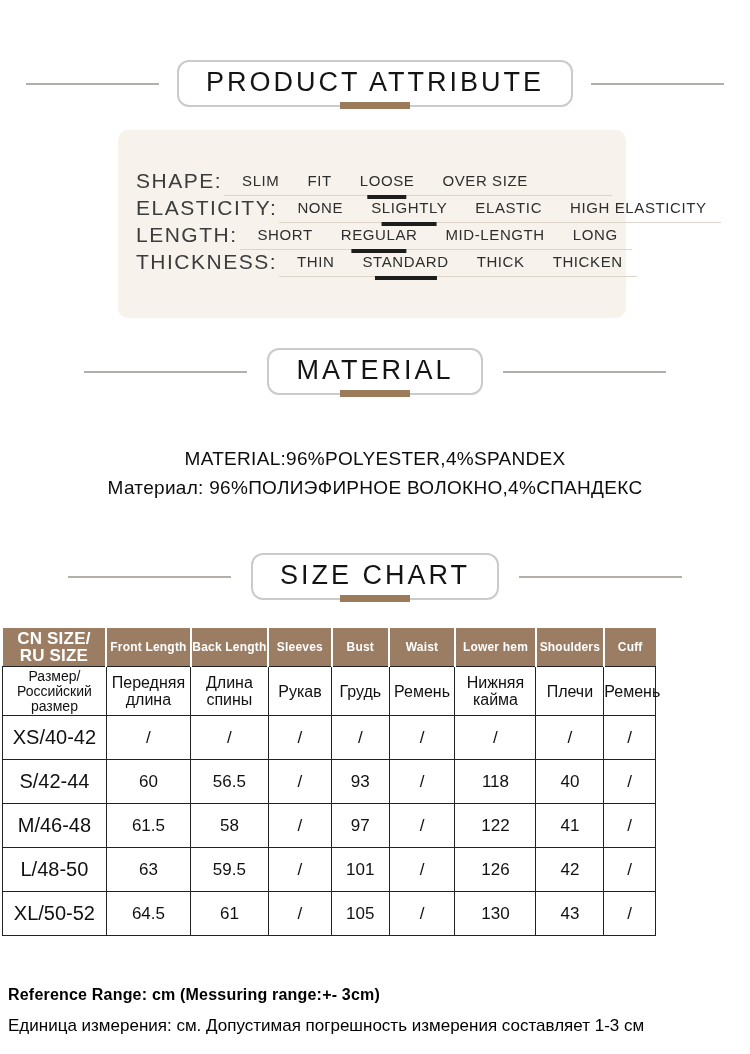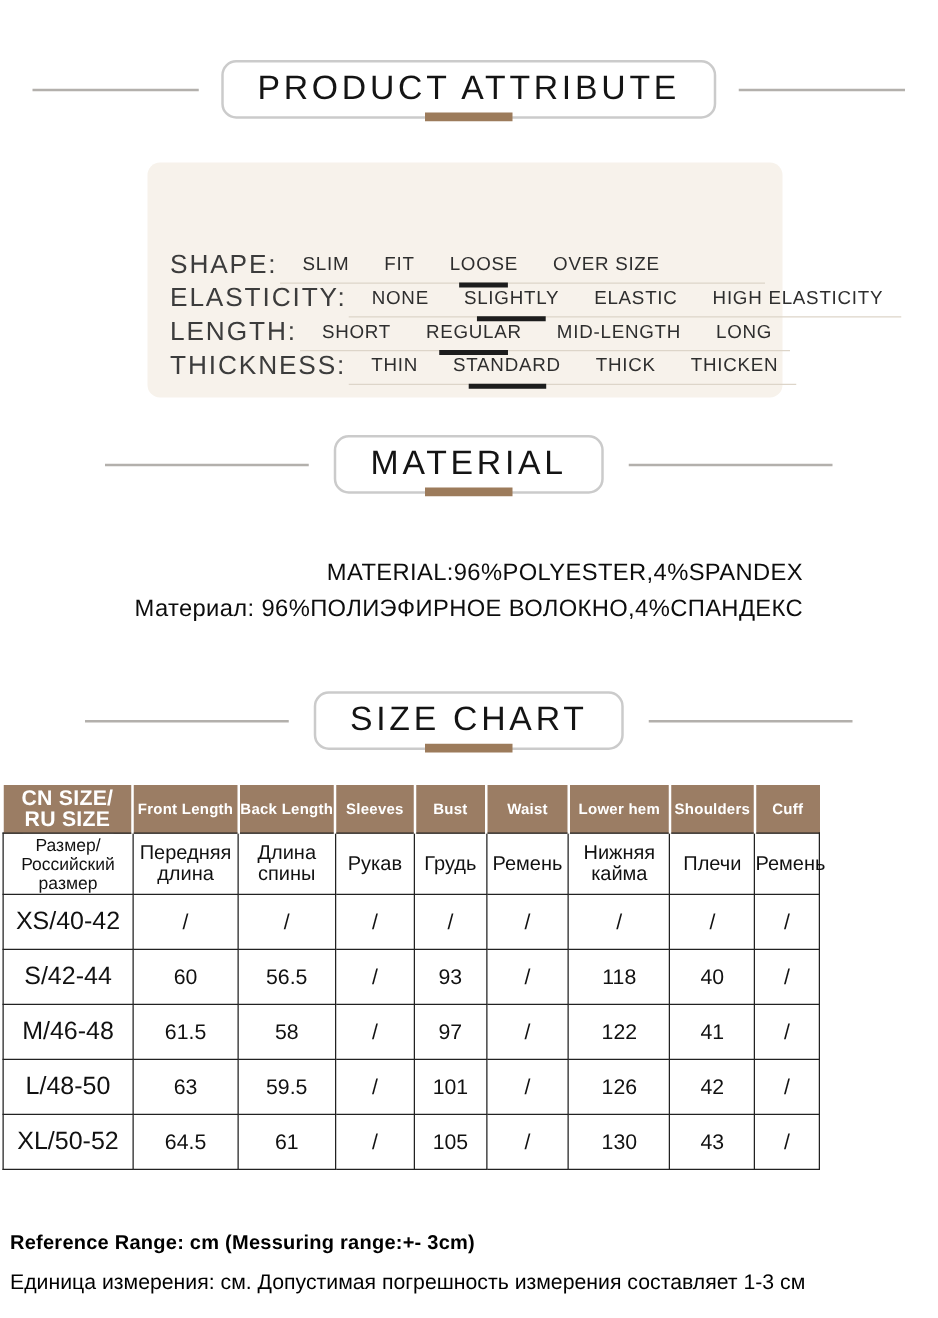--- a/index.html
+++ b/index.html
@@ -10,33 +10,33 @@
   .title-row{position:absolute;left:0;right:0;display:flex;align-items:center;justify-content:center;}
   .rule{height:2px;background:#b3b0ac;}
   .rule-wide{width:133px;margin:0 18px;}
   .rule-med{width:163px;margin:0 20px;}
   .title-box{position:relative;border:2px solid #cbcbcb;border-radius:12px;background:#fff;
              padding:5px 27px 7px;font-size:27px;letter-spacing:3px;color:#141414;white-space:nowrap;}
   .accent-bar{position:absolute;bottom:-4px;left:50%;transform:translateX(-50%);width:70px;height:7px;background:#9c7b5b;}
 
   
   .attr-panel{position:absolute;top:130px;left:118px;width:508px;height:188px;background:#f7f2eb;
-              border-radius:10px;display:flex;flex-direction:column;justify-content:flex-end;
+              border-radius:10px;display:flex;flex-direction:column;justify-content:center;
               padding:8px 14px 10px 18px;box-sizing:border-box;}
   .attr-row{display:flex;align-items:flex-end;}
   .attr-label{font-size:21px;letter-spacing:1.5px;color:#3c3c3c;white-space:nowrap;padding-bottom:3px;}
   .attr-options{flex:1;display:flex;align-items:flex-end;border-bottom:1px solid #ddd5c9;
                 padding:0 0 6px 4px;margin-left:2px;}
   .attr-opt{font-size:15px;color:#2e2e2e;letter-spacing:.6px;margin:0 14px;position:relative;white-space:nowrap;font-weight:500;}
   .attr-opt.selected::after{content:"";position:absolute;left:50%;transform:translateX(-50%);
                 bottom:-10px;width:72%;height:4px;background:#1d1d1d;}
 
   
   .material-text{position:absolute;top:444px;left:0;right:0;display:flex;justify-content:center;}
-  .material-inner{text-align:right;font-size:19px;line-height:29px;color:#0d0d0d;letter-spacing:.3px;}
+  .material-inner{text-align:center;font-size:19px;line-height:29px;color:#0d0d0d;letter-spacing:.3px;}
 
   
   .size-table{position:absolute;top:628px;left:2px;width:654px;border-collapse:collapse;
               table-layout:fixed;text-align:center;}
   .size-table th,.size-table td{padding:0;vertical-align:middle;white-space:pre-line;}
   .head-en th{background:#9b7d64;color:#fff;font-weight:700;font-size:12px;height:38px;
               line-height:17px;border-right:2px solid #fff;letter-spacing:.2px;}
   .head-en th:last-child{border-right:none;}
   .head-en th:first-child{font-size:17px;}
   .head-ru th{border:1px solid #222;font-weight:400;font-size:16px;height:48px;line-height:17px;background:#fff;}
@@ -47,21 +47,21 @@
   
   .note{position:absolute;left:8px;color:#000;}
   .note-en{top:986px;font-size:16px;font-weight:700;letter-spacing:.2px;}
   .note-ru{top:1016px;font-size:17px;font-weight:500;}
 </style>
 </head>
 <body>
 
 <div class="page">
 
-  <div class="title-row" style="top:48px;">
+  <div class="title-row" style="top:60px;">
     <span class="rule rule-wide"></span>
     <div class="title-box">
       <span>PRODUCT ATTRIBUTE</span>
       <span class="accent-bar"></span>
     </div>
     <span class="rule rule-wide"></span>
   </div>
 
   <div class="attr-panel">
       <div class="attr-row">

